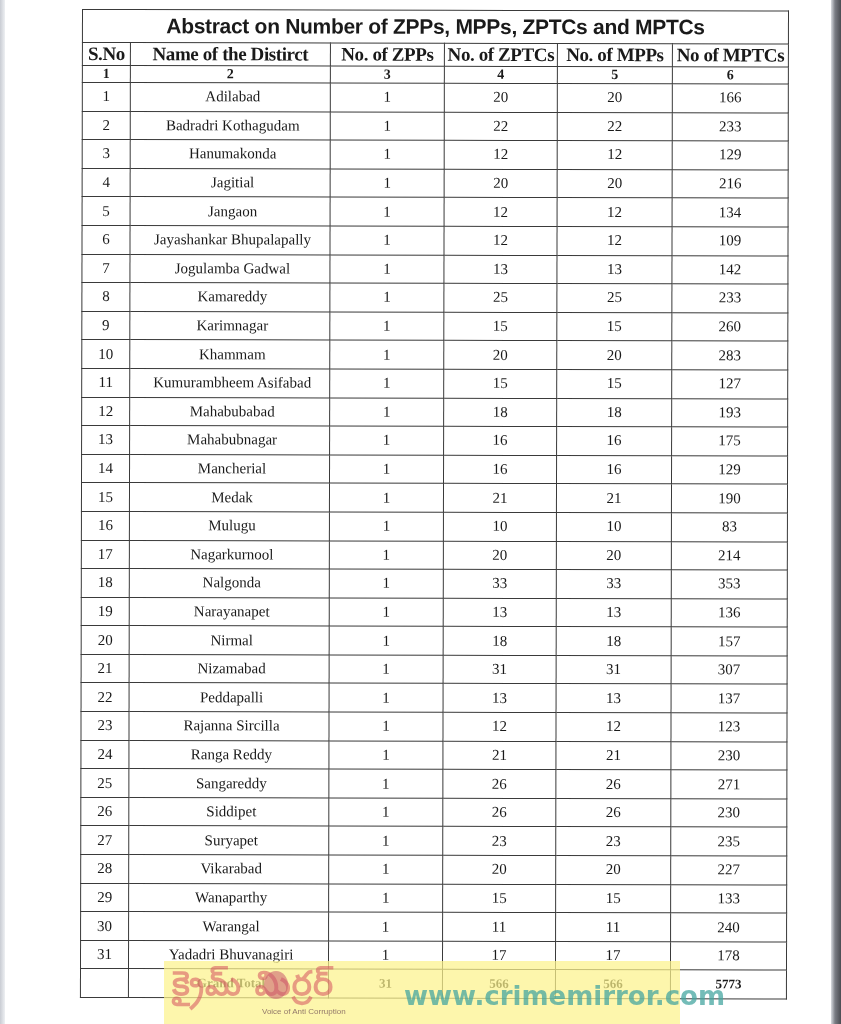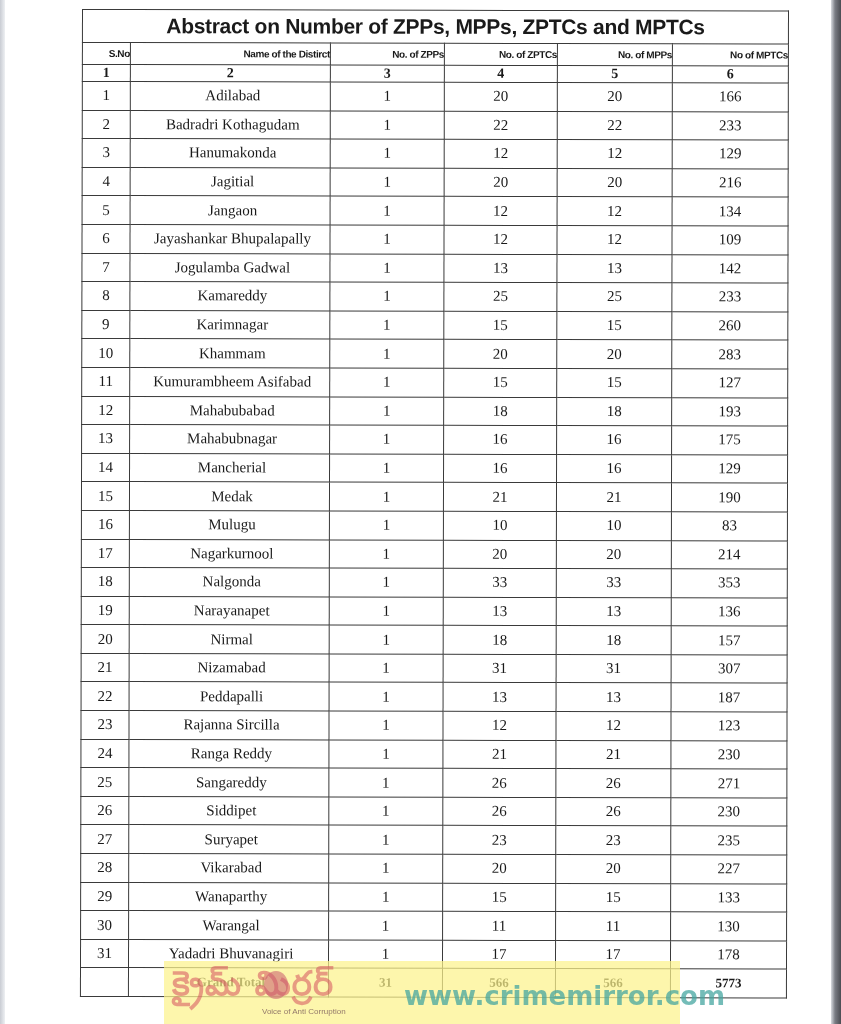--- a/index.html
+++ b/index.html
@@ -27,22 +27,22 @@
   td, th {
     border: 1.3px solid #3a3a3a; padding: 0;
     font-family: "Liberation Serif", "DejaVu Serif", serif;
   }
   .title-cell {
     height: 32px; text-align: center; font-weight: bold; font-size: 21px;
     font-family: "Liberation Sans Narrow", "Liberation Sans", sans-serif;
     letter-spacing: -0.3px;
   }
   .hdr th {
-    height: 21px; font-size: 10px; font-weight: bold; text-align: right;
-    font-family: Liberation Sans, sans-serif; letter-spacing: -0.4px;
+    height: 21px; font-size: 19px; font-weight: bold; text-align: center;
+    font-family: Liberation Serif, serif; letter-spacing: -0.4px;
   }
   .colnum td {
     height: 16px; font-size: 14px; font-weight: bold; text-align: center;
     line-height: 14px;
   }
   .row td { height: 27.6px; font-size: 15px; }
   .c-sno { text-align: center; }
   .c-name { text-align: center; padding-left: 5px; white-space: nowrap; }
   .c-num { text-align: center; }
   .total td { height: 28px; font-weight: bold; font-size: 13px; }
@@ -274,21 +274,21 @@
           <td class="c-num">31</td>
           <td class="c-num">31</td>
           <td class="c-num">307</td>
         </tr>
         <tr class="row">
           <td class="c-sno">22</td>
           <td class="c-name">Peddapalli</td>
           <td class="c-num">1</td>
           <td class="c-num">13</td>
           <td class="c-num">13</td>
-          <td class="c-num">187</td>
+          <td class="c-num">137</td>
         </tr>
         <tr class="row">
           <td class="c-sno">23</td>
           <td class="c-name">Rajanna Sircilla</td>
           <td class="c-num">1</td>
           <td class="c-num">12</td>
           <td class="c-num">12</td>
           <td class="c-num">123</td>
         </tr>
         <tr class="row">
@@ -338,21 +338,21 @@
           <td class="c-num">15</td>
           <td class="c-num">15</td>
           <td class="c-num">133</td>
         </tr>
         <tr class="row">
           <td class="c-sno">30</td>
           <td class="c-name">Warangal</td>
           <td class="c-num">1</td>
           <td class="c-num">11</td>
           <td class="c-num">11</td>
-          <td class="c-num">130</td>
+          <td class="c-num">240</td>
         </tr>
         <tr class="row">
           <td class="c-sno">31</td>
           <td class="c-name">Yadadri Bhuvanagiri</td>
           <td class="c-num">1</td>
           <td class="c-num">17</td>
           <td class="c-num">17</td>
           <td class="c-num">178</td>
         </tr>
       </tbody>

